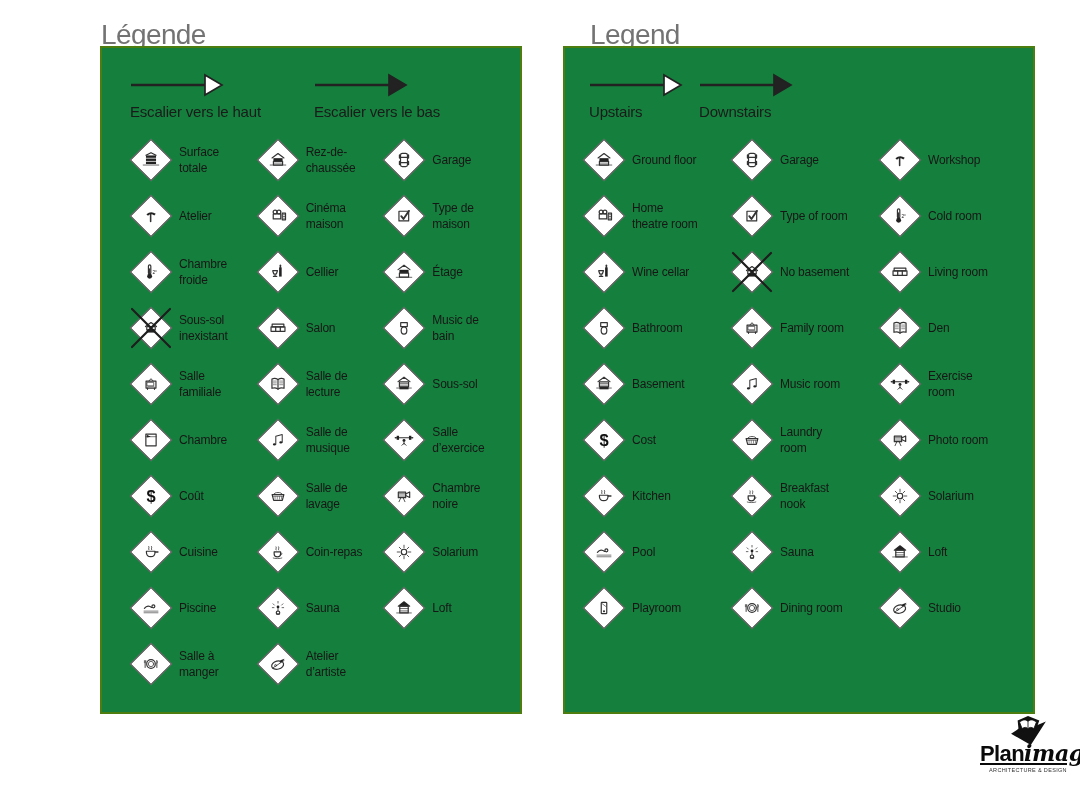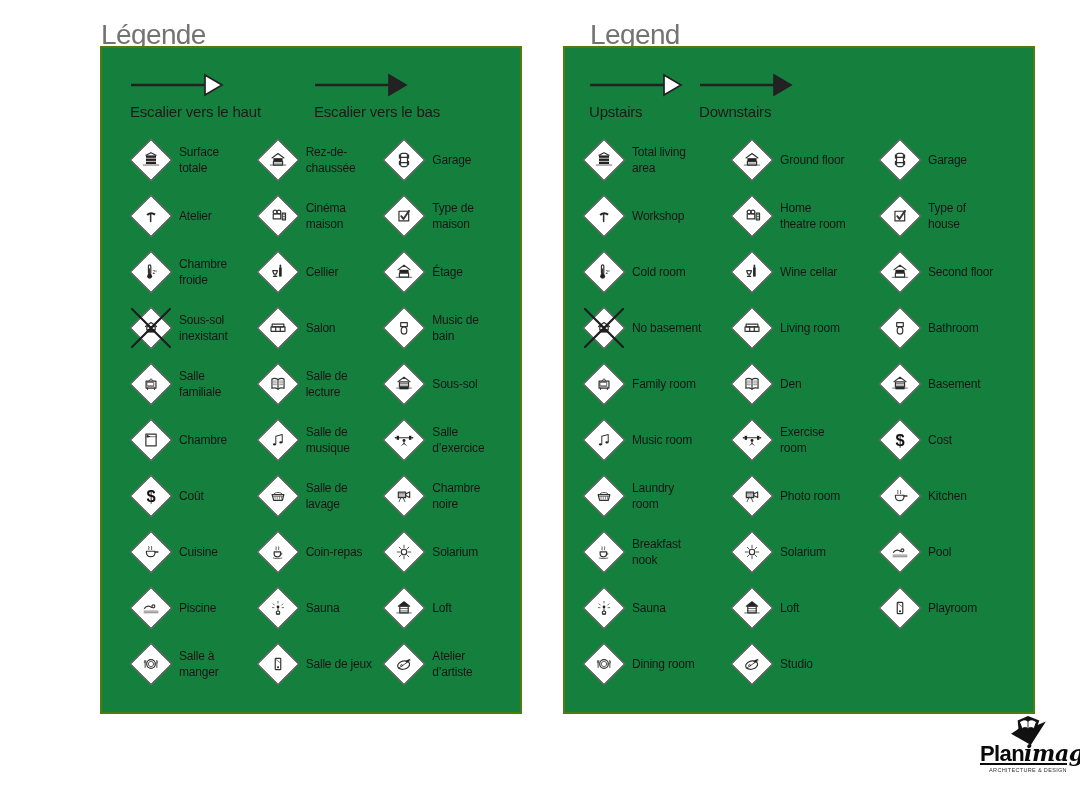--- a/index.html
+++ b/index.html
@@ -490,34 +490,20 @@
             </span>
           </span>
         </span>
         <span class="label">Salle à manger</span>
       </div>
       <div class="item">
         <span class="icon-wrap">
           <span class="diamond">
             <span class="inner">
               <svg viewBox="0 0 24 24" fill="none" stroke="#333" stroke-width="1.3" stroke-linecap="round" stroke-linejoin="round">
-                <rect x="9" y="5.8" width="6" height="12.4" rx="0.8"></rect>
-                <path d="M10.2 7.4l3.6 2.8" stroke-width="0.7"></path>
-                <circle cx="12" cy="15.6" r="1.1" fill="#222" stroke="none"></circle>
-              </svg>
-            </span>
-          </span>
-        </span>
-        <span class="label">Salle de jeux</span>
-      </div>
-      <div class="item">
-        <span class="icon-wrap">
-          <span class="diamond">
-            <span class="inner">
-              <svg viewBox="0 0 24 24" fill="none" stroke="#333" stroke-width="1.3" stroke-linecap="round" stroke-linejoin="round">
                 <ellipse cx="11.6" cy="13.2" rx="6.6" ry="4.4" transform="rotate(-14 11.6 13.2)"></ellipse>
                 <circle cx="9.4" cy="13.6" r="1.1" stroke-width="0.8"></circle>
                 <path d="M6.2 16.4 18.6 8.2" stroke-width="0.9"></path>
                 <path d="M13.4 9.6c1.4-1.9 3.8-2.6 5.6-3.2-0.9 1.7-2.3 3.3-4.4 4.3Z" fill="#222" stroke="none"></path>
               </svg>
             </span>
           </span>
         </span>
         <span class="label">Atelier d’artiste</span>
       </div>
@@ -538,36 +524,20 @@
         <polygon points="75,3 92,13 75,23" fill="#222" stroke="#222" stroke-width="1.7"></polygon>
       </svg>
     <div class="arrow-label">Downstairs</div>
   </div>
   <div class="grid">
       <div class="item">
         <span class="icon-wrap">
           <span class="diamond">
             <span class="inner">
               <svg viewBox="0 0 24 24" fill="none" stroke="#333" stroke-width="1.3" stroke-linecap="round" stroke-linejoin="round">
-                <path d="M6.5 6.8 12 4l5.5 2.8"></path>
-                <rect x="6.5" y="7" width="11" height="2.6" fill="#222" stroke="none"></rect>
-                <rect x="6.5" y="10.4" width="11" height="2.6" fill="#222" stroke="none"></rect>
-                <rect x="6.5" y="13.8" width="11" height="2.6" fill="#222" stroke="none"></rect>
-                <path d="M3.5 17.5h17" stroke-width="0.8"></path>
-              </svg>
-            </span>
-          </span>
-        </span>
-        <span class="label">Total living area</span>
-      </div>
-      <div class="item">
-        <span class="icon-wrap">
-          <span class="diamond">
-            <span class="inner">
-              <svg viewBox="0 0 24 24" fill="none" stroke="#333" stroke-width="1.3" stroke-linecap="round" stroke-linejoin="round">
                 <path d="M5.5 9.8 12 5l6.5 4.8"></path>
                 <rect x="7" y="10" width="10" height="3.4" fill="#222" stroke="none"></rect>
                 <rect x="7" y="13.4" width="10" height="4.1"></rect>
                 <path d="M7 15.4h10" stroke-width="0.7"></path>
                 <path d="M3.5 17.5h17" stroke-width="0.8"></path>
               </svg>
             </span>
           </span>
         </span>
         <span class="label">Ground floor</span>
@@ -619,21 +589,21 @@
         <span class="icon-wrap">
           <span class="diamond">
             <span class="inner">
               <svg viewBox="0 0 24 24" fill="none" stroke="#333" stroke-width="1.3" stroke-linecap="round" stroke-linejoin="round">
                 <rect x="6.5" y="6.8" width="10.6" height="10.6"></rect>
                 <path d="M9 12.2l2.4 3L17.4 6.4" stroke-width="2"></path>
               </svg>
             </span>
           </span>
         </span>
-        <span class="label">Type of house</span>
+        <span class="label">Type of room</span>
       </div>
       <div class="item">
         <span class="icon-wrap">
           <span class="diamond">
             <span class="inner">
               <svg viewBox="0 0 24 24" fill="none" stroke="#333" stroke-width="1.3" stroke-linecap="round" stroke-linejoin="round">
                 <rect x="9.2" y="4.2" width="2.6" height="10.2" rx="1.3"></rect>
                 <path d="M10.5 8.5v6" stroke-width="1.3"></path>
                 <circle cx="10.5" cy="16.6" r="2.7" fill="#222" stroke="none"></circle>
                 <text x="13.6" y="13.8" font-size="5.2" stroke="none" fill="#222">2°</text>
@@ -650,35 +620,20 @@
               <svg viewBox="0 0 24 24" fill="none" stroke="#333" stroke-width="1.3" stroke-linecap="round" stroke-linejoin="round">
                 <path d="M6.2 10.6h5.2l-1.2 3.6H7.4Z"></path>
                 <path d="M8.8 14.2v2.6M7 16.8h3.6"></path>
                 <rect x="13.2" y="7" width="2.8" height="10" fill="#222" stroke="none"></rect>
                 <path d="M14.6 4.6v2.6" stroke-width="1.7"></path>
               </svg>
             </span>
           </span>
         </span>
         <span class="label">Wine cellar</span>
-      </div>
-      <div class="item">
-        <span class="icon-wrap">
-          <span class="diamond">
-            <span class="inner">
-              <svg viewBox="0 0 24 24" fill="none" stroke="#333" stroke-width="1.3" stroke-linecap="round" stroke-linejoin="round">
-                <path d="M5.5 9.4 12 4.6l6.5 4.8"></path>
-                <rect x="7" y="9.6" width="10" height="3.6" fill="#222" stroke="none"></rect>
-                <rect x="7" y="13.2" width="10" height="4.3"></rect>
-                <path d="M3.5 17.8h17" stroke-width="0.8"></path>
-              </svg>
-            </span>
-          </span>
-        </span>
-        <span class="label">Second floor</span>
       </div>
       <div class="item">
         <span class="icon-wrap">
           <span class="diamond">
             <span class="inner">
               <svg viewBox="0 0 24 24" fill="none" stroke="#333" stroke-width="1.3" stroke-linecap="round" stroke-linejoin="round">
                 <path d="M6 10.4 12 6l6 4.4"></path>
                 <rect x="7.4" y="10.6" width="9.2" height="3.4"></rect>
                 <rect x="7.4" y="14" width="9.2" height="3" fill="#222" stroke="none"></rect>
               </svg>

